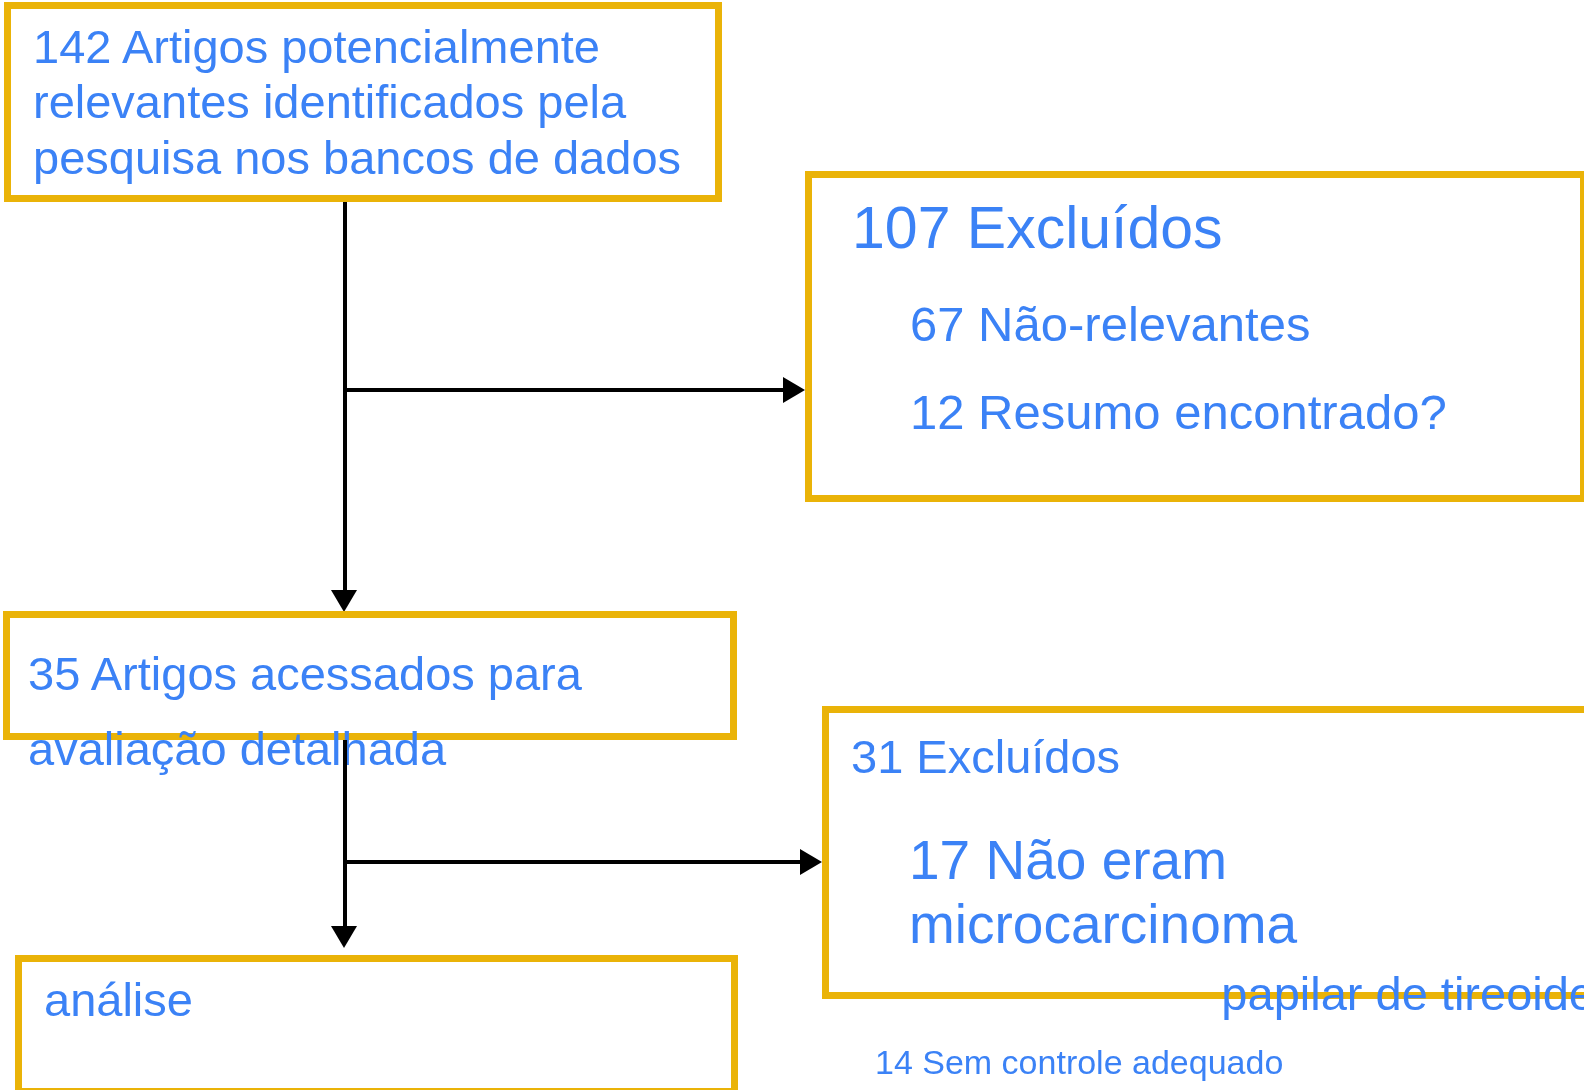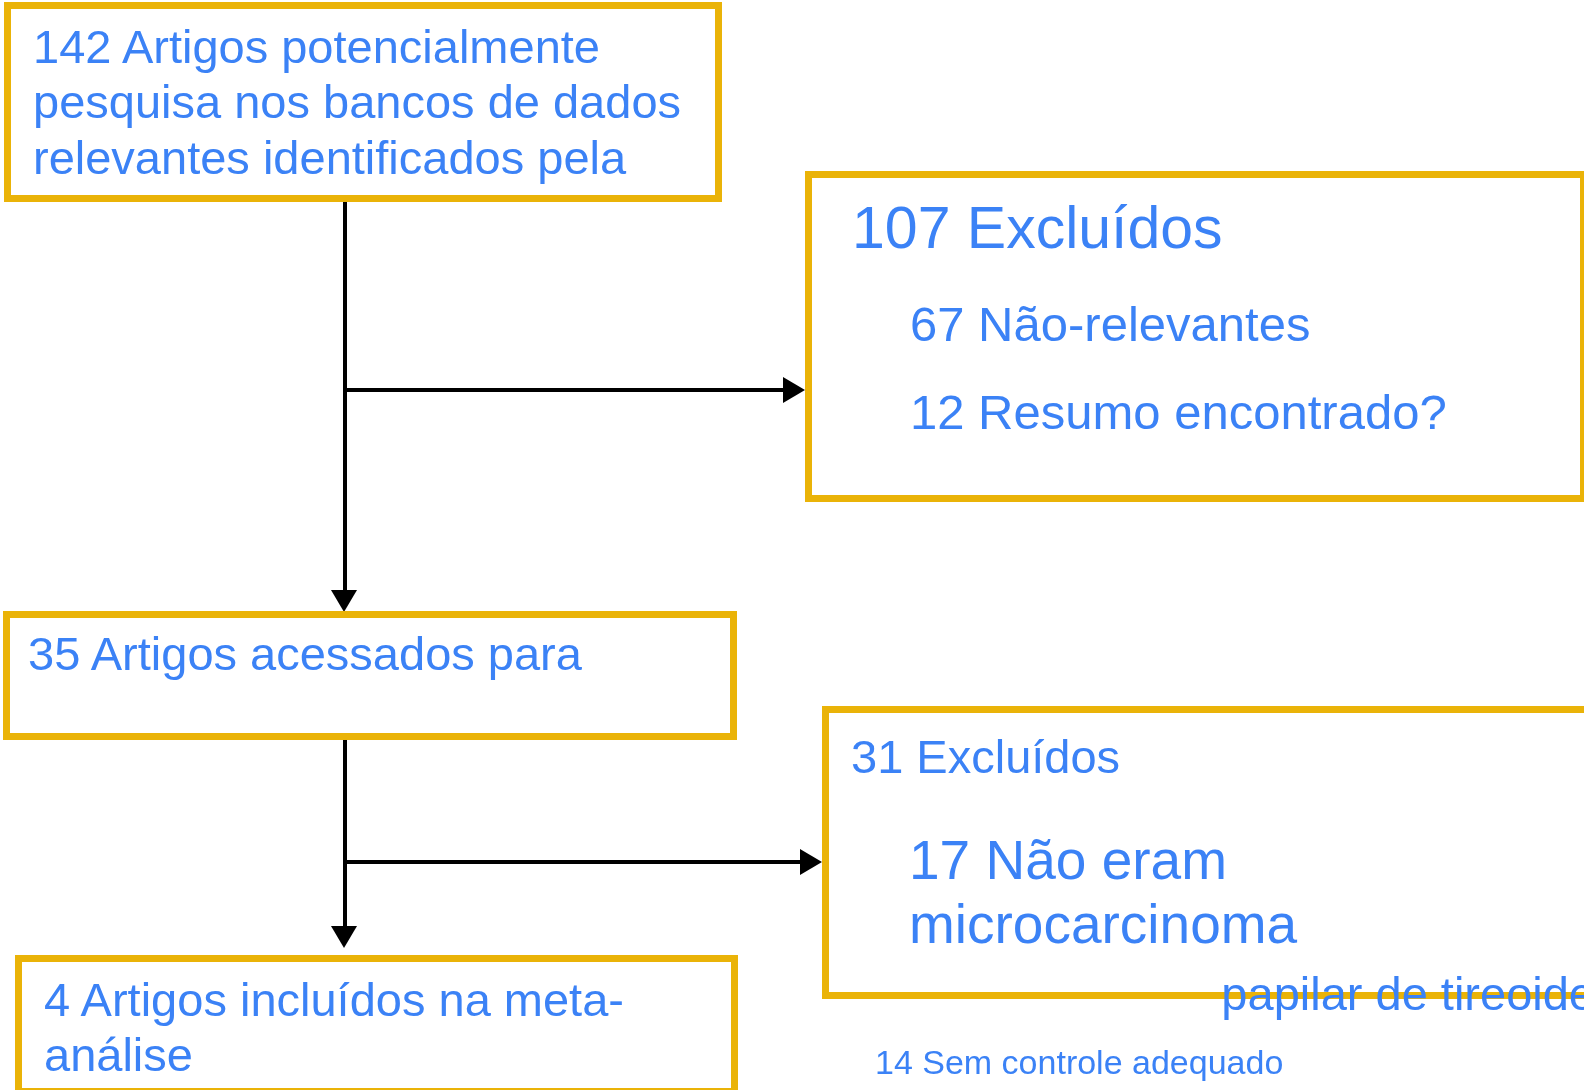--- a/index.html
+++ b/index.html
@@ -58,20 +58,21 @@
   
   #box-assessed {
     left: 3px;
     top: 611px;
     width: 734px;
     height: 129px;
     padding: 8px 0 0 18px;
   }
   #box-assessed .line {
     font-size: 47px;
+    margin-top: 20px;
   }
   
   #box-excluded-2 {
     left: 822px;
     top: 706px;
     width: 780px;
     height: 293px;
     padding: 16px 0 0 22px;
   }
   #box-excluded-2 .hd {
@@ -141,49 +142,49 @@
   #arrowhead-right-2 { left: 800px; top: 849px; }
   #arrowhead-down-2 { left: 331px; top: 926px; }
 </style>
 </head>
 <body>
 
 <div id="canvas">
 
   <div class="node" id="box-identified">
     <div class="line">142 Artigos potencialmente</div>
+    <div class="line">relevantes identificados pela</div>
     <div class="line">pesquisa nos bancos de dados</div>
-    <div class="line">relevantes identificados pela</div>
   </div>
 
   <div class="vline" id="trunk-1"></div>
   <div class="hline" id="branch-1"></div>
   <div class="arrow-right" id="arrowhead-right-1"></div>
   <div class="arrow-down" id="arrowhead-down-1"></div>
 
   <div class="node" id="box-excluded-1">
     <div class="hd">107 Excluídos</div>
     <div class="sub">67 Não-relevantes</div>
     <div class="sub">12 Resumo encontrado?</div>
   </div>
 
   <div class="node" id="box-assessed">
     <div class="line">35 Artigos acessados para</div>
+    <div class="line">avaliação detalhada</div>
   </div>
 
   <div class="vline" id="trunk-2"></div>
   <div class="hline" id="branch-2"></div>
   <div class="arrow-right" id="arrowhead-right-2"></div>
   <div class="arrow-down" id="arrowhead-down-2"></div>
 
   <div class="node" id="box-excluded-2">
     <div class="hd">31 Excluídos</div>
     <div class="sub">17 Não eram microcarcinoma</div>
     <div class="sub-cont">papilar de tireoide</div>
     <div class="sub-last">14 Sem controle adequado</div>
   </div>
 
   <div class="node" id="box-included">
-    <div class="line">4 Artigos incluídos na meta-</div>
     <div class="line">análise</div>
   </div>
 
 </div>
 
 </body></html>

